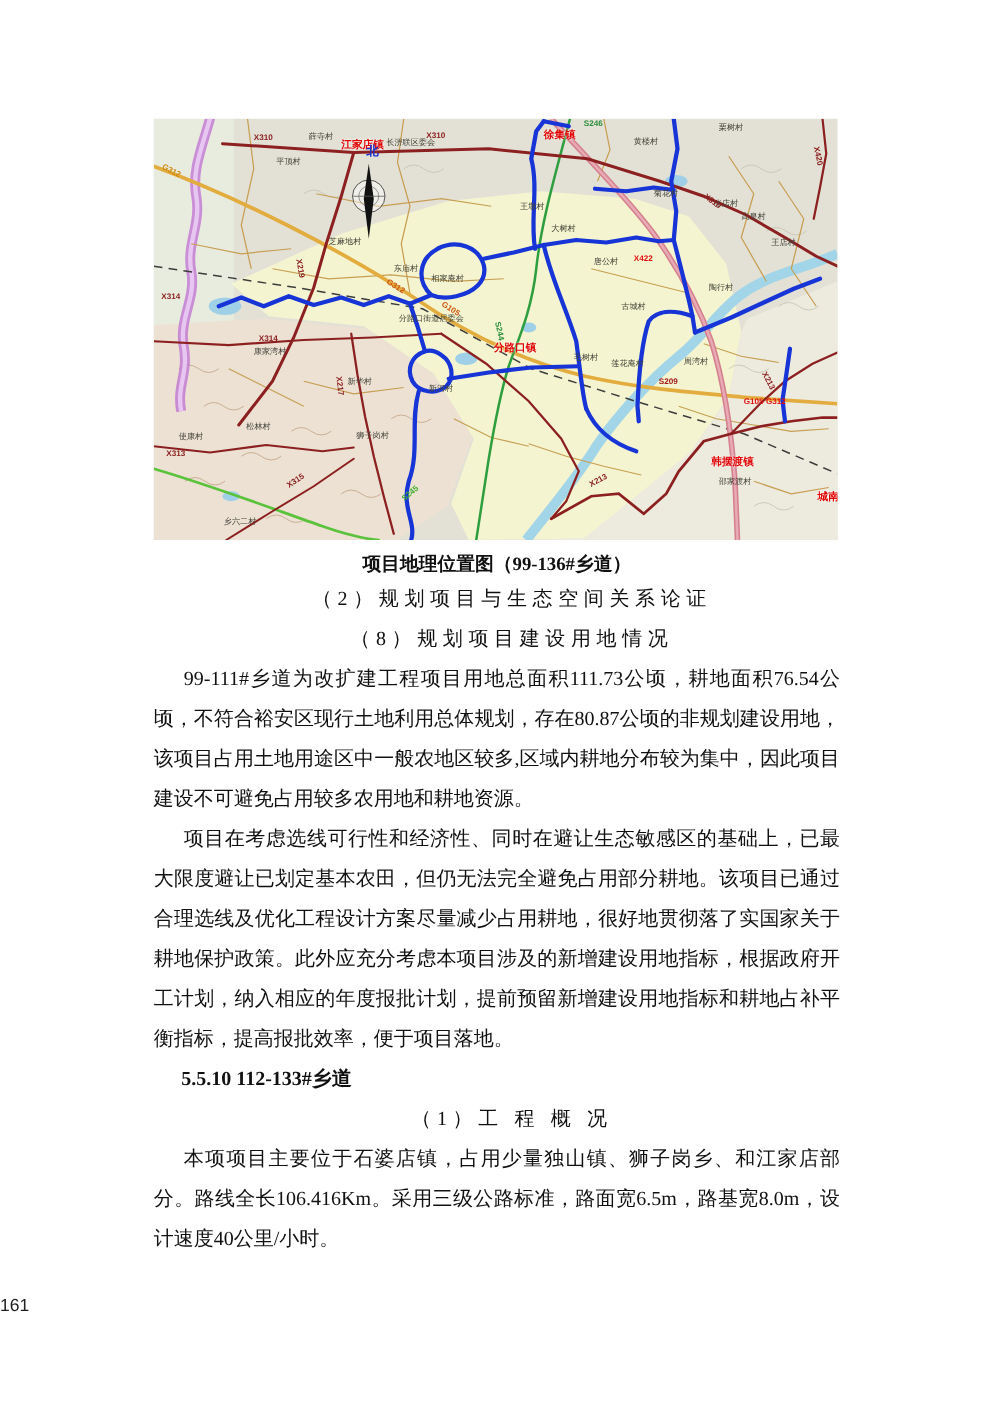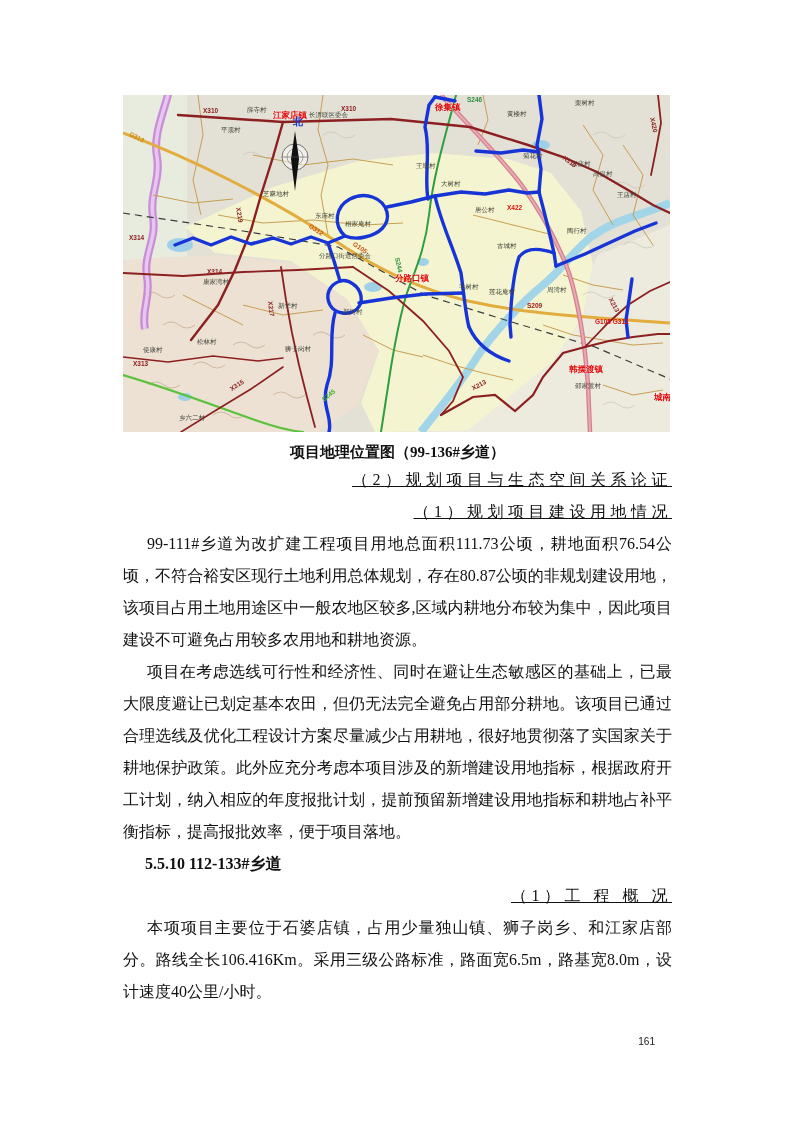--- a/index.html
+++ b/index.html
@@ -29,26 +29,26 @@
   .caption{
     position:absolute;left:123px;top:441px;width:549px;text-align:center;
     font-weight:bold;font-size:15px;line-height:22px;
   }
   .textblock{
     position:absolute;left:123px;top:464px;width:549px;
     font-size:16px;line-height:32px;text-align:justify;
   }
   .textblock p{margin:0;padding:0;}
   .ind{text-indent:24px;}
-  .sp{letter-spacing:4.5px;text-align:right;text-decoration:underline;}
+  .sp{letter-spacing:4.5px;text-align:center;}
   .h2{font-weight:bold;text-indent:22px;text-align:left;}
   .one-line{text-align:left;}
   .pagenum{
-    position:absolute;left:0;top:1036px;width:655px;text-align:right;
-    font-size:10px;font-family:"Liberation Sans",sans-serif;color:#222;
+    position:absolute;left:0;top:1036px;width:655px;text-align:left;
+    font-size:14px;font-family:"Liberation Sans",sans-serif;color:#222;
   }
 </style>
 </head>
 <body>
 
 <div class="page">
 
   <div class="map">
     <svg width="547" height="337" viewBox="0 0 547 337">
 
@@ -224,21 +224,21 @@
         <span class="maplbl road" style="left: 472px; top: 224px; color: rgb(224, 16, 16);">G105 G312</span>
         <span class="maplbl road" style="left: 404px; top: 208px; color: rgb(160, 24, 24);">S209</span>
         <span class="maplbl road" style="left: 8px; top: 36px; color: rgb(204, 136, 16); transform: rotate(28deg);">G312</span>
       </div>
   </div>
 
   <div class="caption">项目地理位置图（99-136#乡道）</div>
 
   <div class="textblock">
     <p class="sp ind">（2）规划项目与生态空间关系论证</p>
-    <p class="sp ind">（1）规划项目建设用地情况</p>
+    <p class="sp ind">（8）规划项目建设用地情况</p>
     <p class="ind">99-111#乡道为改扩建工程项目用地总面积111.73公顷，耕地面积76.54公顷，不符合裕安区现行土地利用总体规划，存在80.87公顷的非规划建设用地，该项目占用土地用途区中一般农地区较多,区域内耕地分布较为集中，因此项目建设不可避免占用较多农用地和耕地资源。</p>
     <p class="ind">项目在考虑选线可行性和经济性、同时在避让生态敏感区的基础上，已最大限度避让已划定基本农田，但仍无法完全避免占用部分耕地。该项目已通过合理选线及优化工程设计方案尽量减少占用耕地，很好地贯彻落了实国家关于耕地保护政策。此外应充分考虑本项目涉及的新增建设用地指标，根据政府开工计划，纳入相应的年度报批计划，提前预留新增建设用地指标和耕地占补平衡指标，提高报批效率，便于项目落地。</p>
     <p class="h2">5.5.10 112-133#乡道</p>
     <p class="sp ind">（1）工 程 概 况</p>
     <p class="ind">本项项目主要位于石婆店镇，占用少量独山镇、狮子岗乡、和江家店部分。路线全长106.416Km。采用三级公路标准，路面宽6.5m，路基宽8.0m，设计速度40公里/小时。</p>
   </div>
 
   <div class="pagenum">161</div>
 
 </div>

